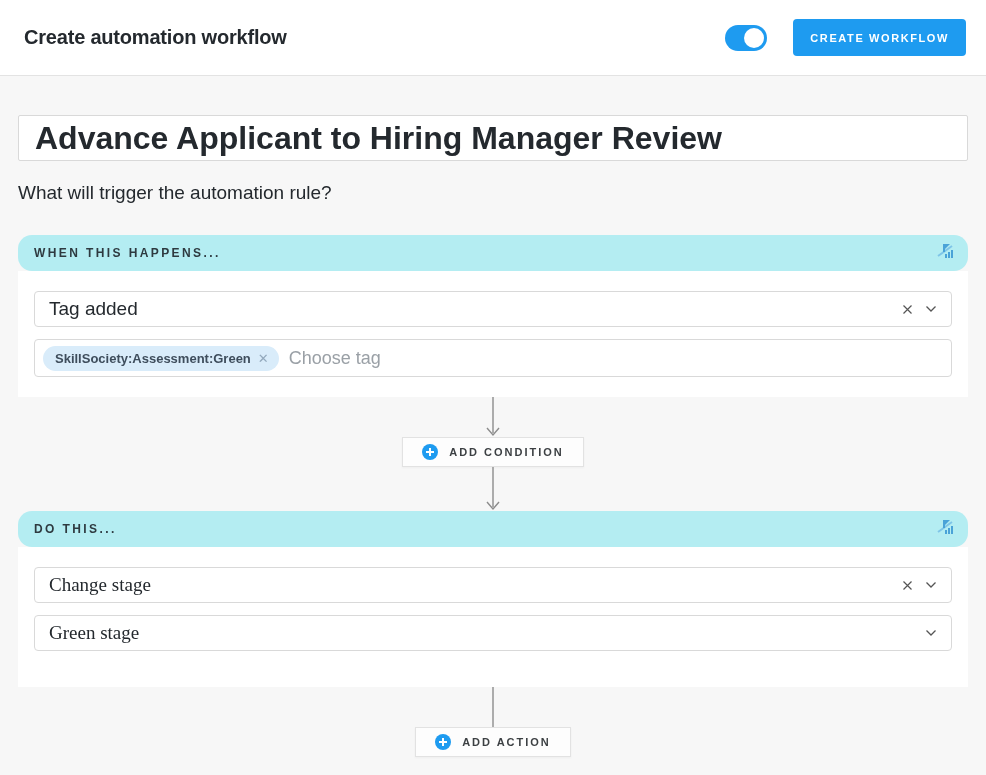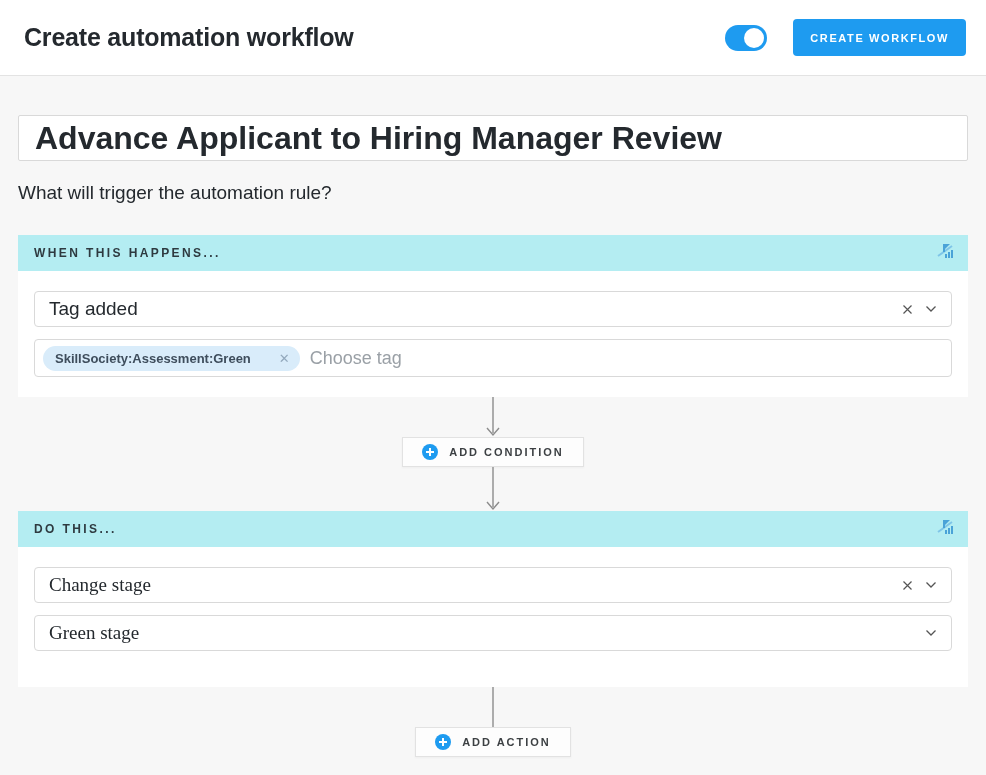--- a/index.html
+++ b/index.html
@@ -15,21 +15,21 @@
   .topbar {
     height: 76px;
     background: #ffffff;
     border-bottom: 1px solid #e3e3e3;
     display: flex;
     align-items: center;
     justify-content: space-between;
     padding: 0 20px 0 24px;
   }
   .page-title {
-    font-size: 25px;
+    font-size: 20px;
     font-weight: 700;
     color: #24292e;
     letter-spacing: -0.2px;
   }
   .topbar-right { display: flex; align-items: center; gap: 26px; }
   .toggle {
     width: 42px; height: 26px;
     border-radius: 13px;
     background: #1e9bf0;
     position: relative;
@@ -82,20 +82,21 @@
 
   
   .section { margin-top: 31px; }
   .section-header {
     height: 36px;
     background: #b4edf2;
     display: flex;
     align-items: center;
     justify-content: space-between;
     padding: 0 14px 0 16px;
+    border-radius: 14px;
   }
   .section-header-label {
     font-size: 12px;
     font-weight: 700;
     letter-spacing: 2.4px;
     color: #2e3a40;
   }
   .section-body {
     background: #ffffff;
     padding: 20px 16px;
@@ -130,21 +131,20 @@
   .tag-chip {
     display: inline-flex;
     align-items: center;
     background: #d9ecfa;
     border-radius: 13px;
     padding: 5px 10px 5px 12px;
     font-size: 13px;
     font-weight: 600;
     color: #3e4d5c;
     white-space: nowrap;
-    gap: 21px;
   }
   .tag-chip .remove { color: #93a9bd; margin-left: 7px; font-size: 13px; cursor: pointer; }
   .tag-text-input {
     border: none; outline: none; background: transparent;
     flex: 1; margin-left: 10px;
     font-family: inherit; font-size: 18px; color: #24292e;
   }
   .tag-text-input::placeholder { color: #9aa0a6; }
 
   

